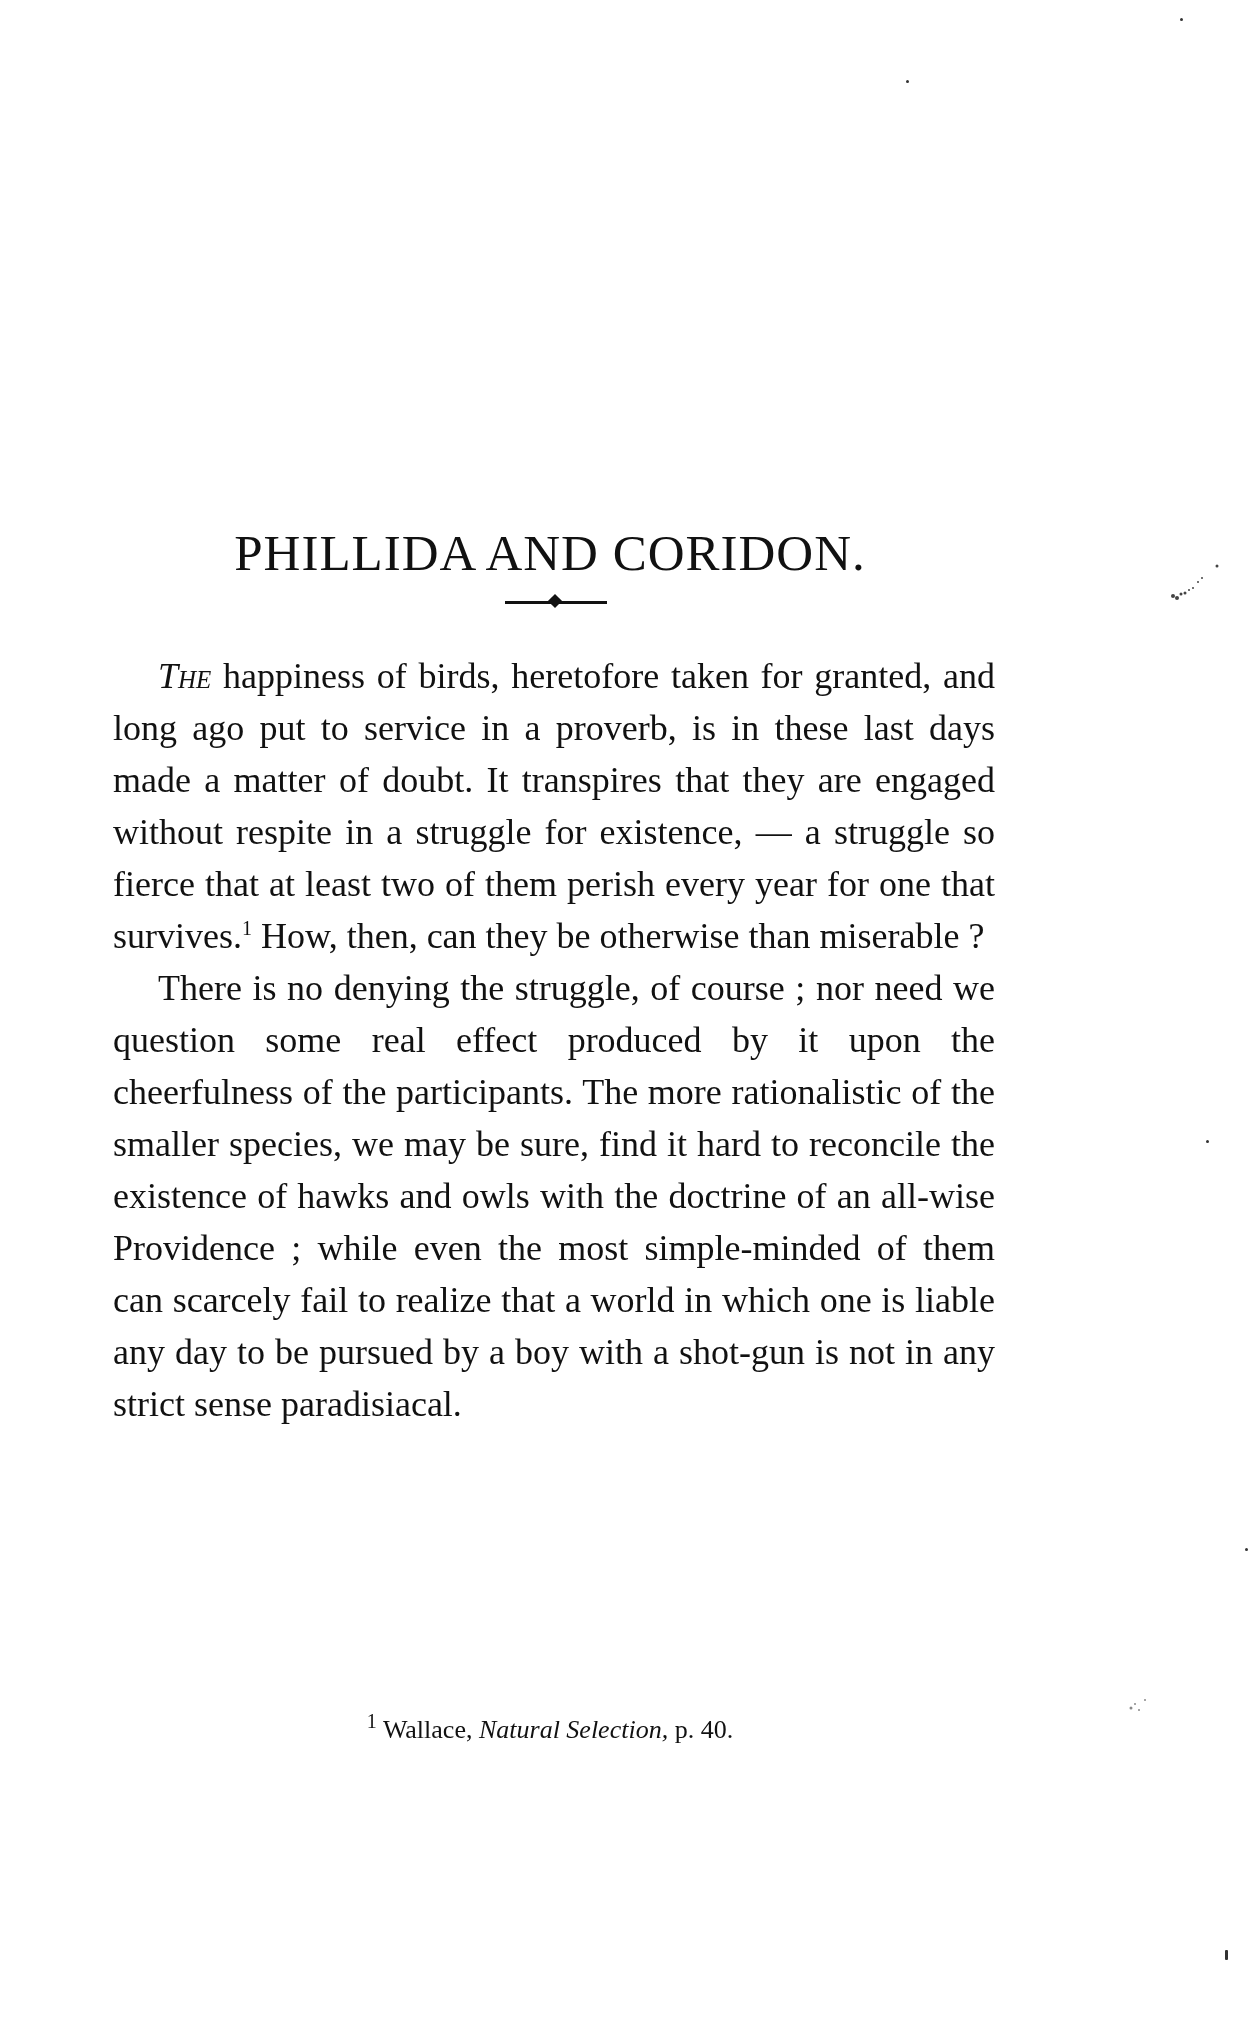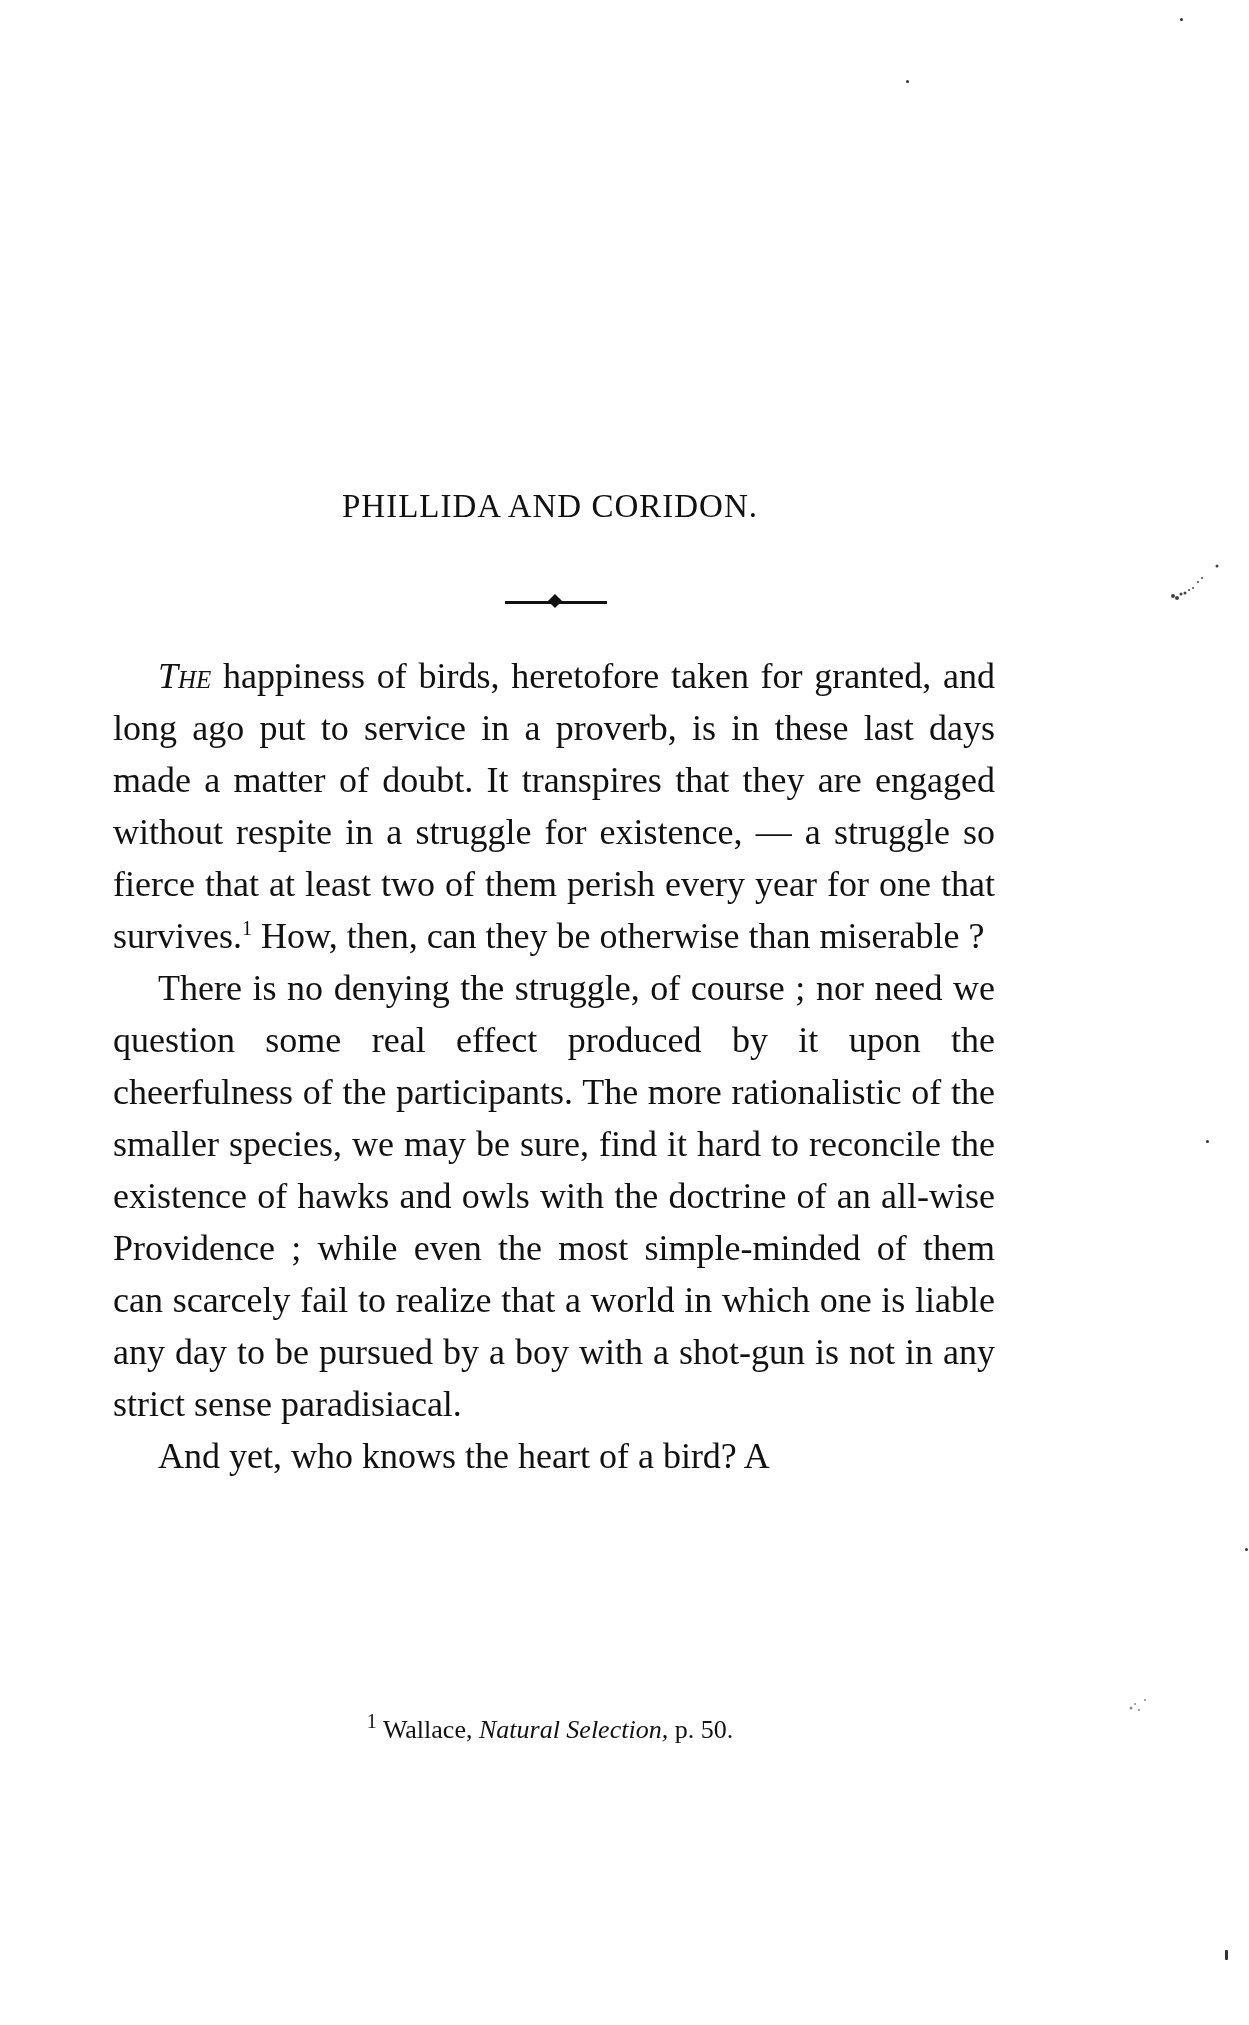--- a/index.html
+++ b/index.html
@@ -1,19 +1,19 @@
 <!DOCTYPE html>
 <html><head>
 <meta charset="utf-8">
 <style>
   html, body { margin: 0; padding: 0; background: #ffffff; }
   body { width: 1249px; height: 2025px; position: relative; overflow: hidden;
          font-family: "Liberation Serif", "DejaVu Serif", serif; color: #111; }
-  .title { position: absolute; top: 488px; left: 0; width: 1100px; text-align: center;
-           font-size: 33px; letter-spacing: 1px; }
+  .title { position: absolute; top: 524px; left: 0; width: 1100px; text-align: center;
+           font-size: 51px; letter-spacing: 1px; }
   .ornament { position: absolute; top: 596px; left: 505px; width: 102px; height: 12px; }
   .ornament .line { position: absolute; top: 5px; left: 0; width: 102px; height: 3px; background: #111; }
   .ornament .diamond { position: absolute; top: 0; left: 45px; width: 10px; height: 10px;
                        background: #111; transform: rotate(45deg); }
   .body-text { position: absolute; top: 650px; left: 113px; width: 882px;
                font-size: 36px; line-height: 52px; text-align: justify; }
   .para { margin: 0; text-indent: 45px; }
   .sc { font-variant: small-caps; font-style: italic; }
   sup { font-size: 20px; line-height: 0; }
   .footnote { position: absolute; top: 1715px; left: 0; width: 1100px; text-align: center;
@@ -30,28 +30,27 @@
   <div class="title">PHILLIDA AND CORIDON.</div>
 
   <div class="ornament">
     <div class="line"></div>
     <div class="diamond"></div>
   </div>
 
   <div class="body-text">
     <p class="para"><span class="sc">The</span><span> happiness of birds, heretofore taken for granted, and long ago put to service in a proverb, is in these last days made a matter of doubt. It transpires that they are engaged without respite in a struggle for existence, — a struggle so fierce that at least two of them perish every year for one that survives.</span><sup>1</sup><span> How, then, can they be otherwise than miserable ?</span></p>
     <p class="para">There is no denying the struggle, of course ; nor need we question some real effect produced by it upon the cheerfulness of the participants. The more rationalistic of the smaller species, we may be sure, find it hard to reconcile the existence of hawks and owls with the doctrine of an all-wise Providence ; while even the most simple-minded of them can scarcely fail to realize that a world in which one is liable any day to be pursued by a boy with a shot-gun is not in any strict sense paradisiacal.</p>
-    <p class="para">And yet, who knows the heart of a bird? A</p>
   </div>
 
   <div class="footnote">
     <sup>1</sup>
     <span>Wallace,</span>
     <i>Natural Selection,</i>
-    <span>p. 50.</span>
+    <span>p. 40.</span>
   </div>
 
   <div class="speck" style="top:18px;left:1180px;width:3px;height:3px;"></div>
   <div class="speck" style="top:80px;left:906px;width:3px;height:3px;"></div>
   <div class="speck" style="top:1140px;left:1206px;width:3px;height:3px;"></div>
   <div class="speck" style="top:1548px;left:1245px;width:3px;height:3px;"></div>
   <div class="speck" style="top:1950px;left:1225px;width:3px;height:10px;border-radius:1px;"></div>
   <svg class="smudge" style="top:560px;left:1165px;" width="60" height="50">
     <g fill="#444">
       <circle cx="8" cy="36" r="2"></circle>

